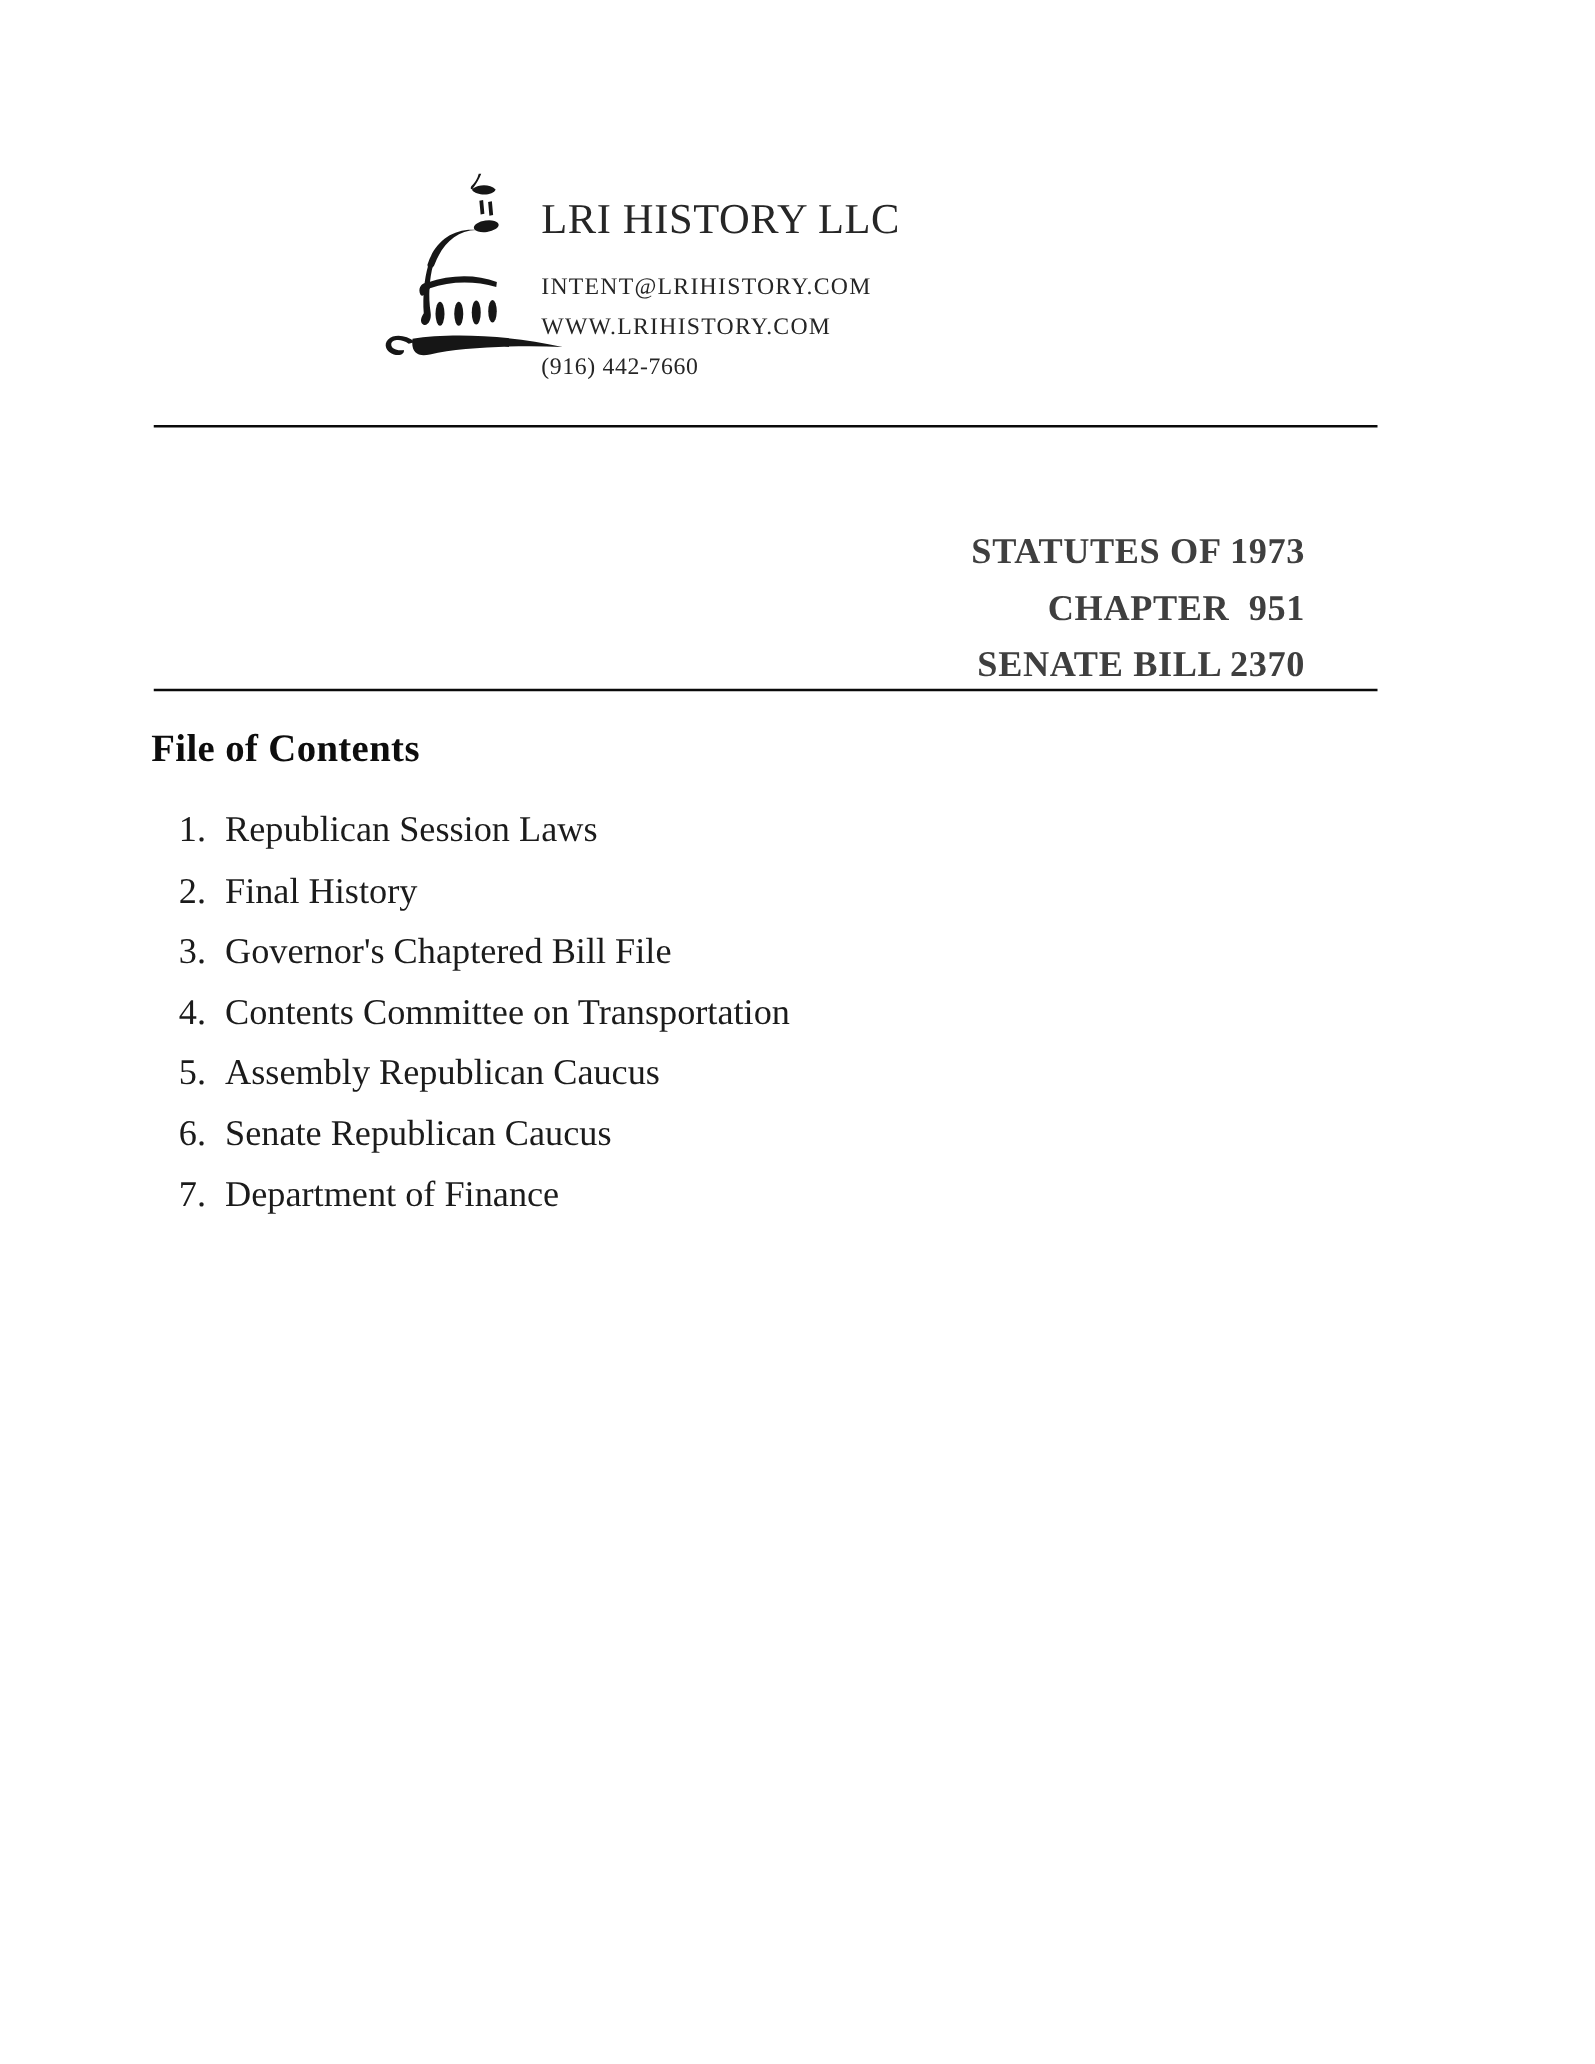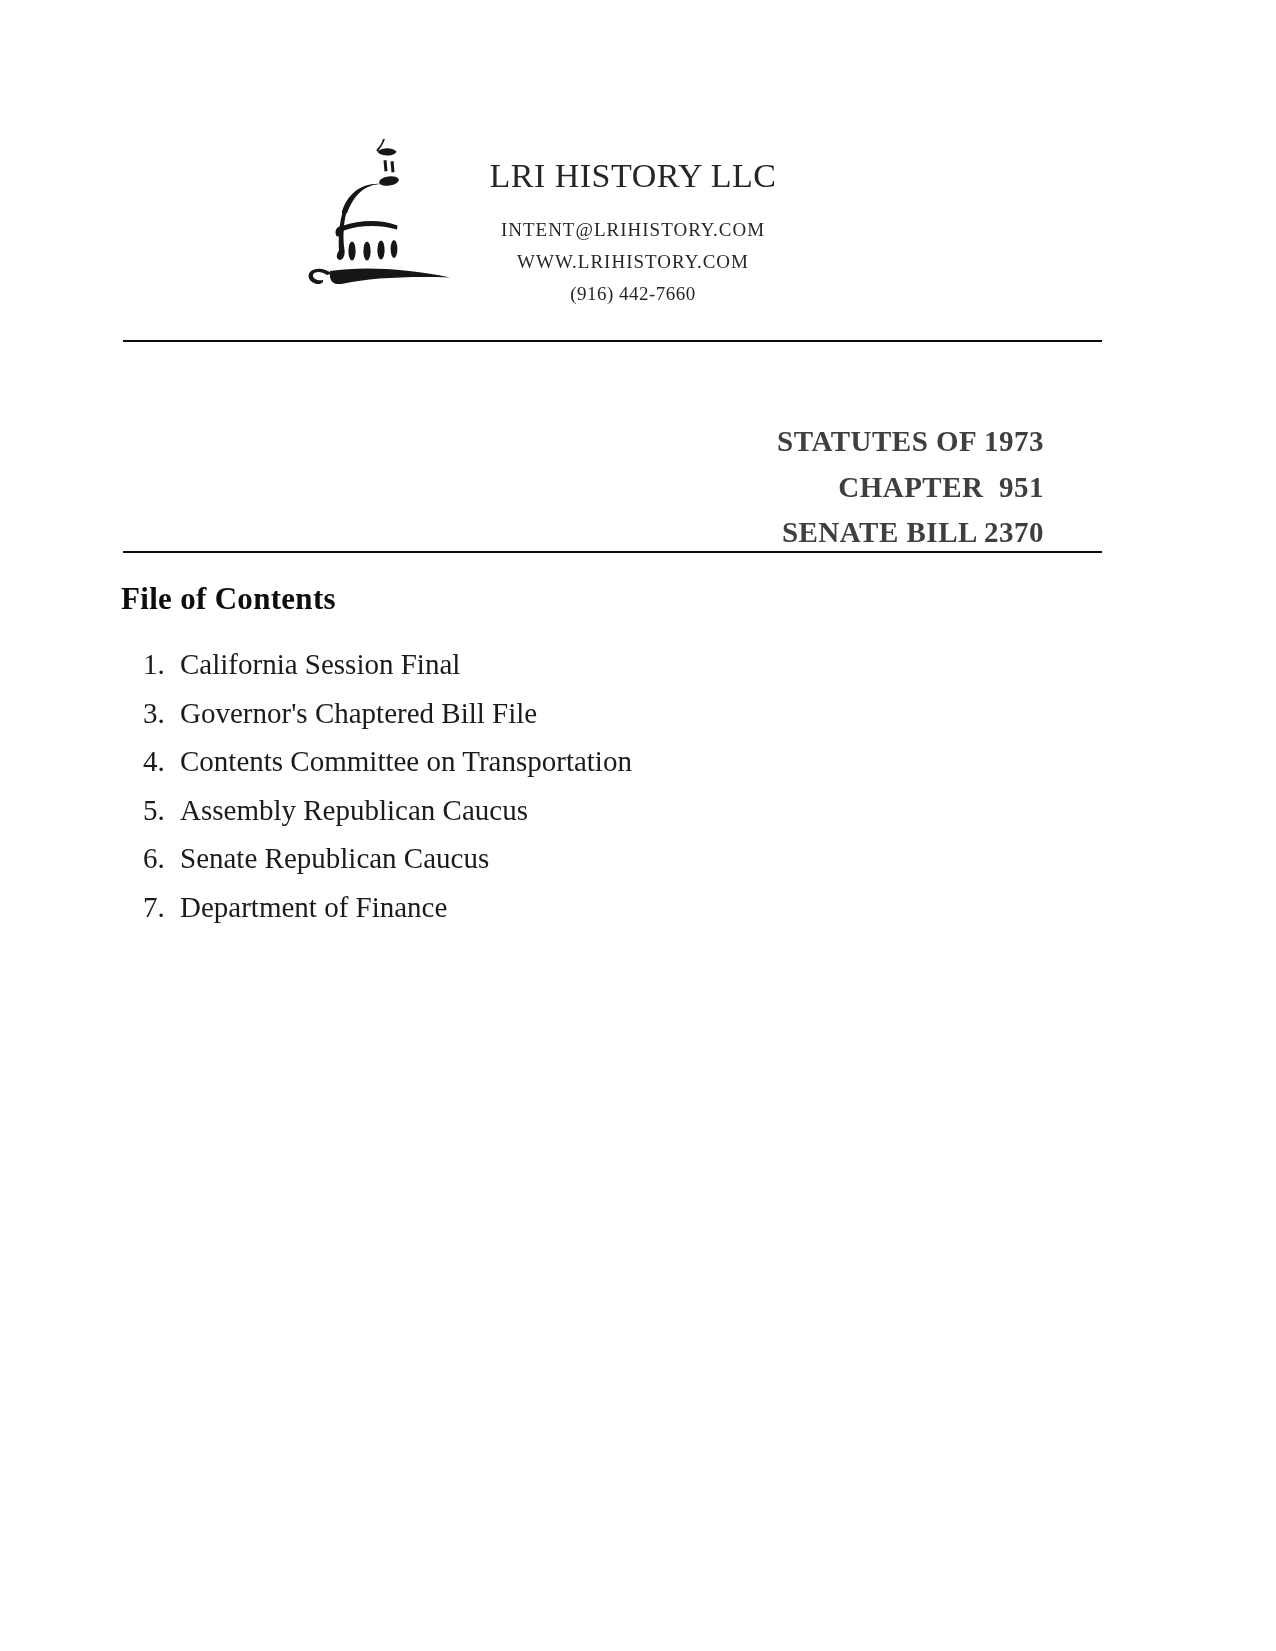--- a/index.html
+++ b/index.html
@@ -15,21 +15,20 @@
   .logo {
     position: absolute;
     left: 299px; top: 134px;
     width: 152px; height: 158px;
   }
 
   .header-text {
     position: absolute;
     left: 433px; top: 154px;
     width: 400px;
-    text-align: center;
     color: #262626;
   }
   .company-name {
     font-size: 34px;
     line-height: 44px;
     letter-spacing: 0.5px;
     white-space: nowrap;
   }
   .contact-line {
     font-size: 19px;
@@ -126,21 +125,24 @@
     <div class="statute-line">CHAPTER  951</div>
     <div class="statute-line">SENATE BILL 2370</div>
   </div>
 
   <div class="rule rule-bottom"></div>
 
   <div class="toc-heading">File of Contents</div>
 
   <div class="toc-list">
     <div class="toc-item">
-      <span class="toc-num">1.</span><span>California Session Final</span>
+      <span class="toc-num">1.</span><span>Republican Session Laws</span>
+    </div>
+    <div class="toc-item">
+      <span class="toc-num">2.</span><span>Final History</span>
     </div>
     <div class="toc-item">
       <span class="toc-num">3.</span><span>Governor's Chaptered Bill File</span>
     </div>
     <div class="toc-item">
       <span class="toc-num">4.</span><span>Contents Committee on Transportation</span>
     </div>
     <div class="toc-item">
       <span class="toc-num">5.</span><span>Assembly Republican Caucus</span>
     </div>

